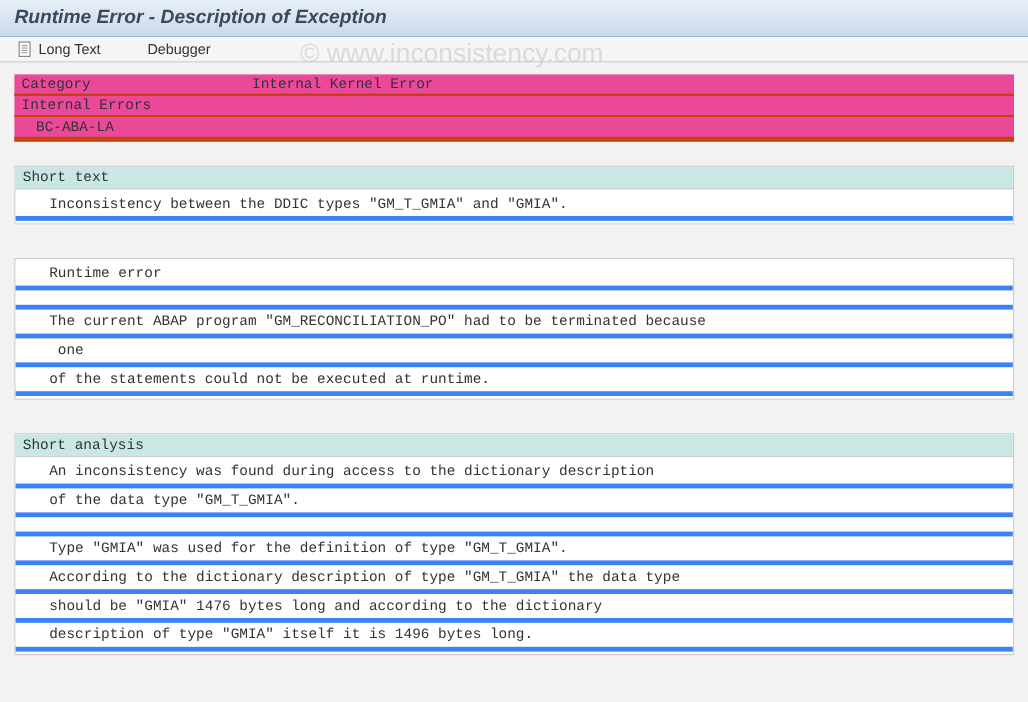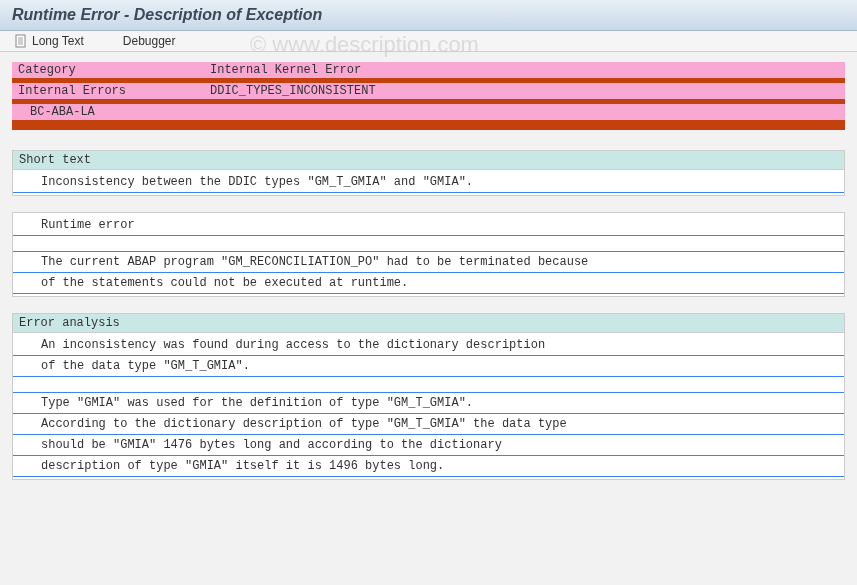--- a/index.html
+++ b/index.html
@@ -53,55 +53,55 @@
       padding: 10px 12px;
       font-family: "Courier New", monospace;
       font-size: 12px;
     }
     .info-table {
       width: 100%;
       margin-bottom: 20px;
     }
     .info-row {
       display: flex;
-      background: #f9a8d4;
-      border-bottom: 5px solid #c2410c;
+      background: #ec4899;
+      border-bottom: 2px solid #c2410c;
       font-family: Liberation Mono, monospace;
     }
     .info-label {
       width: 180px;
       padding: 1px 6px;
       color: #333;
     }
     .info-value {
       flex: 1;
       padding: 1px 6px;
       color: #333;
       margin-left: 12px;
     }
     .section {
-      margin-bottom: 16px;
+      margin-bottom: 28px;
       border: 1px solid #ccc;
       background: #fff;
     }
     .section-header {
       background: #c9e8e5;
       padding: 2px 6px;
       color: #333;
       border-bottom: 1px solid #ccc;
     }
     .section-body {
       padding: 2px 0;
       color: #333;
       background: #fff;
     }
     .section-line {
       padding: 1px 6px 1px 28px;
       white-space: pre;
-      border-bottom: 1px solid #3b82f6;
+      border-bottom: 4px solid #3b82f6;
       line-height: 1.5;
     }
     .section-line.blank {
       min-height: 16px;
     }
     .watermark {
       position: absolute;
       top: 32px;
       left: 250px;
       font-size: 22px;
@@ -129,58 +129,58 @@
         <line x1="4" y1="10" x2="9" y2="10" stroke="#888" stroke-width="0.8"></line>
       </svg>
     </span>
     <span>Long Text</span>
   </div>
   <div class="toolbar-btn">
     <span>Debugger</span>
   </div>
 </div>
 
-<div class="watermark">© www.description.com</div>
+<div class="watermark">© www.inconsistency.com</div>
 
 <div class="content">
 
   <div class="info-table">
     <div class="info-row">
       <div class="info-label">Category</div>
       <div class="info-value">Internal Kernel Error</div>
     </div>
     <div class="info-row">
       <div class="info-label">Internal Errors</div>
-      <div class="info-value">DDIC_TYPES_INCONSISTENT</div>
     </div>
     <div class="info-row">
       <div class="info-value">BC-ABA-LA</div>
     </div>
     <div class="info-row">
     </div>
   </div>
 
   <div class="section">
     <div class="section-header">Short text</div>
     <div class="section-body">
       <div class="section-line">Inconsistency between the DDIC types "GM_T_GMIA" and "GMIA".</div>
     </div>
   </div>
 
   <div class="section">
     <div class="section-body">
       <div class="section-line">Runtime error</div>
       <div class="section-line blank"></div>
       <div class="section-line">The current ABAP program "GM_RECONCILIATION_PO" had to be terminated because</div>
+      <div class="section-line"> one</div>
       <div class="section-line">of the statements could not be executed at runtime.</div>
     </div>
   </div>
 
   <div class="section">
-    <div class="section-header">Error analysis</div>
+    <div class="section-header">Short analysis</div>
     <div class="section-body">
       <div class="section-line">An inconsistency was found during access to the dictionary description</div>
       <div class="section-line">of the data type "GM_T_GMIA".</div>
       <div class="section-line blank"></div>
       <div class="section-line">Type "GMIA" was used for the definition of type "GM_T_GMIA".</div>
       <div class="section-line">According to the dictionary description of type "GM_T_GMIA" the data type</div>
       <div class="section-line">should be "GMIA" 1476 bytes long and according to the dictionary</div>
       <div class="section-line">description of type "GMIA" itself it is 1496 bytes long.</div>
     </div>
   </div>

